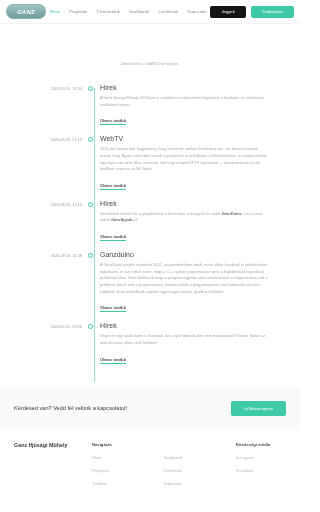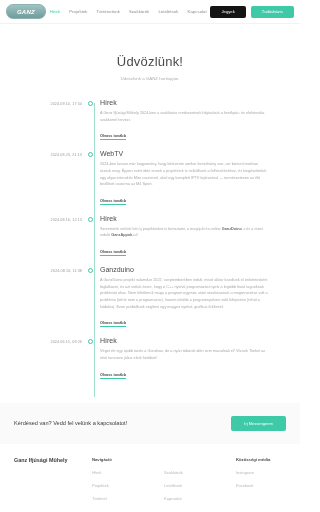--- a/index.html
+++ b/index.html
@@ -144,21 +144,20 @@
     <span class="nav-item">Letöltések</span>
     <span class="nav-item">Kapcsolat</span>
   </div>
   <div class="hdr-btns">
     <div class="btn-dark">Jegyek</div>
     <div class="btn-teal">Tudásbázis</div>
   </div>
 </div>
 
 <div class="hero">
-  <div class="hero-title">Üdvözlünk!</div>
   <div class="hero-sub">Üdvözlünk a GANZ honlapján.</div>
 </div>
 
 <div class="timeline">
   <div class="tl-line"></div>
 
   <div class="tl-row">
     <div class="tl-date">2024.09.10, 17:54</div>
     <div class="tl-dot-col">
         <div class="tl-dot"></div>

